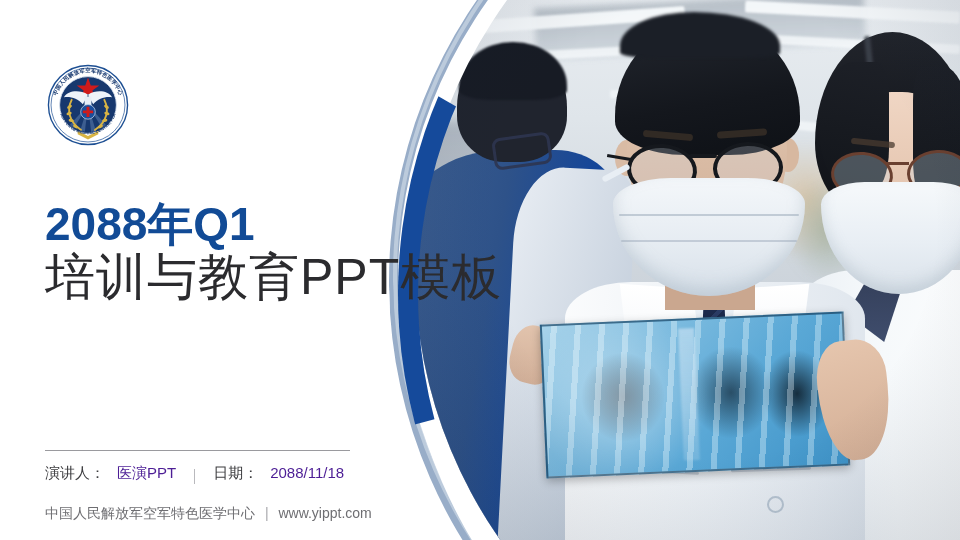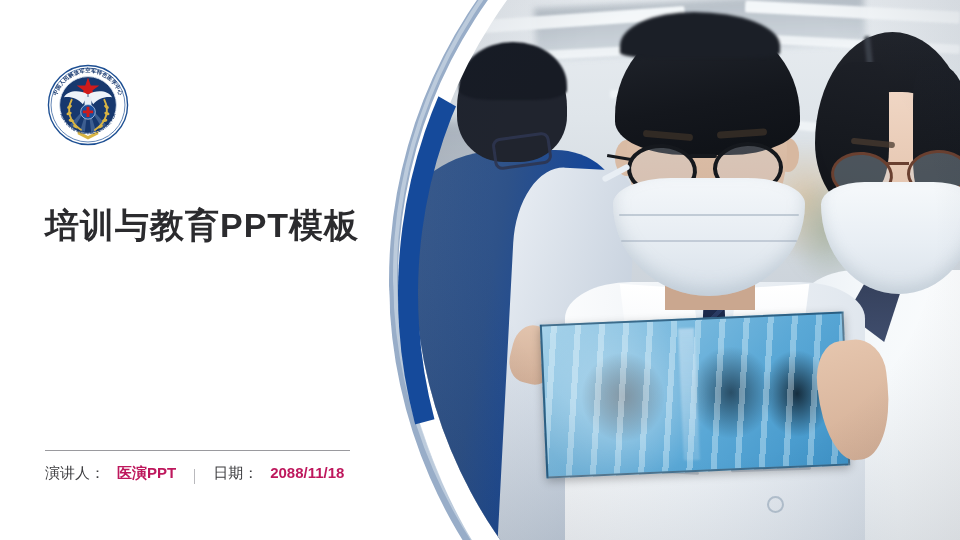--- a/index.html
+++ b/index.html
@@ -339,40 +339,40 @@
     position:absolute;left:45px;top:62px;width:86px;height:86px;
   }
   .logo svg{display:block;width:86px;height:86px;}
 
   .title-block{position:absolute;left:45px;top:198px;width:470px;}
   .title-line1{
     font-size:46px;line-height:52px;font-weight:700;
     color:#124b96;letter-spacing:0px;white-space:nowrap;
   }
   .title-line2{
-    font-size:34px;line-height:54px;font-weight:700;
+    font-size:50px;line-height:54px;font-weight:400;
     color:#2b2b2e;letter-spacing:1px;white-space:nowrap;
   }
   .subtitle{
     position:absolute;left:45px;top:336px;
     font-size:18px;line-height:26px;color:#4a4a4d;letter-spacing:1.5px;
     white-space:nowrap;
   }
 
   .divider{
     position:absolute;left:45px;top:450px;width:305px;height:1px;
     background:#9a9a9e;
   }
   .meta{
     position:absolute;left:45px;top:462px;
     font-size:15px;line-height:22px;color:#3c3c3f;white-space:nowrap;
     display:flex;align-items:flex-end;
   }
   .meta .label{font-weight:400;color:#3c3c3f;}
-  .meta .value{font-weight:700;color:#be185d;padding-left:12px;}
+  .meta .value{font-weight:400;color:#4c1d95;padding-left:12px;}
   .meta .sep{
     display:inline-block;width:1px;height:15px;background:#b9b9bd;
     margin:0 18px;
   }
   .org{
     position:absolute;left:45px;top:503px;
     font-size:14px;line-height:20px;color:#6e6e72;white-space:nowrap;
   }
   .org .bar{color:#a9a9ad;margin:0 6px;}
 </style>
@@ -517,28 +517,34 @@
       <text font-family="'Liberation Sans', sans-serif" font-size="6.2" fill="#17386e" font-weight="bold" letter-spacing="0.3">
         <textPath href="#arcTop" startOffset="50%" text-anchor="middle">中国人民解放军空军特色医学中心</textPath>
       </text>
       <text font-family="'Liberation Sans', sans-serif" font-size="4.6" fill="#17386e" font-weight="bold" letter-spacing="0.2">
         <textPath href="#arcBot" startOffset="50%" text-anchor="middle">AIR FORCE MEDICAL CENTER, PLA</textPath>
       </text>
     </svg>
   </div>
 
   <div class="title-block">
+    <div class="title-line1">2088年Q1</div>
     <div class="title-line2">培训与教育PPT模板</div>
   </div>
 
 
   <div class="divider"></div>
 
   <div class="meta">
     <span class="label">演讲人：</span>
     <span class="value">医演PPT</span>
     <span class="sep"></span>
     <span class="label">日期：</span>
     <span class="value">2088/11/18</span>
   </div>
 
+  <div class="org">
+    <span>中国人民解放军空军特色医学中心</span>
+    <span class="bar">|</span>
+    <span>www.yippt.com</span>
+  </div>
 
 </div>
 
 </body></html>

